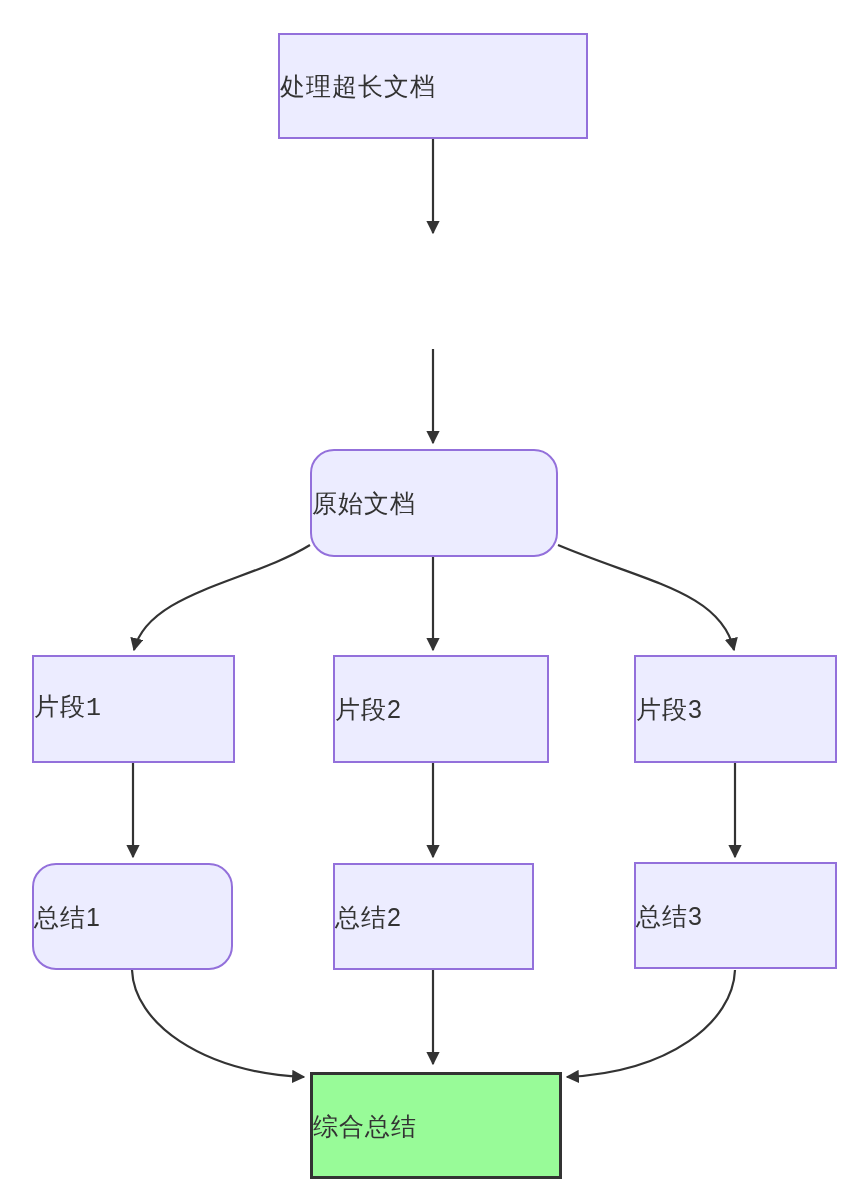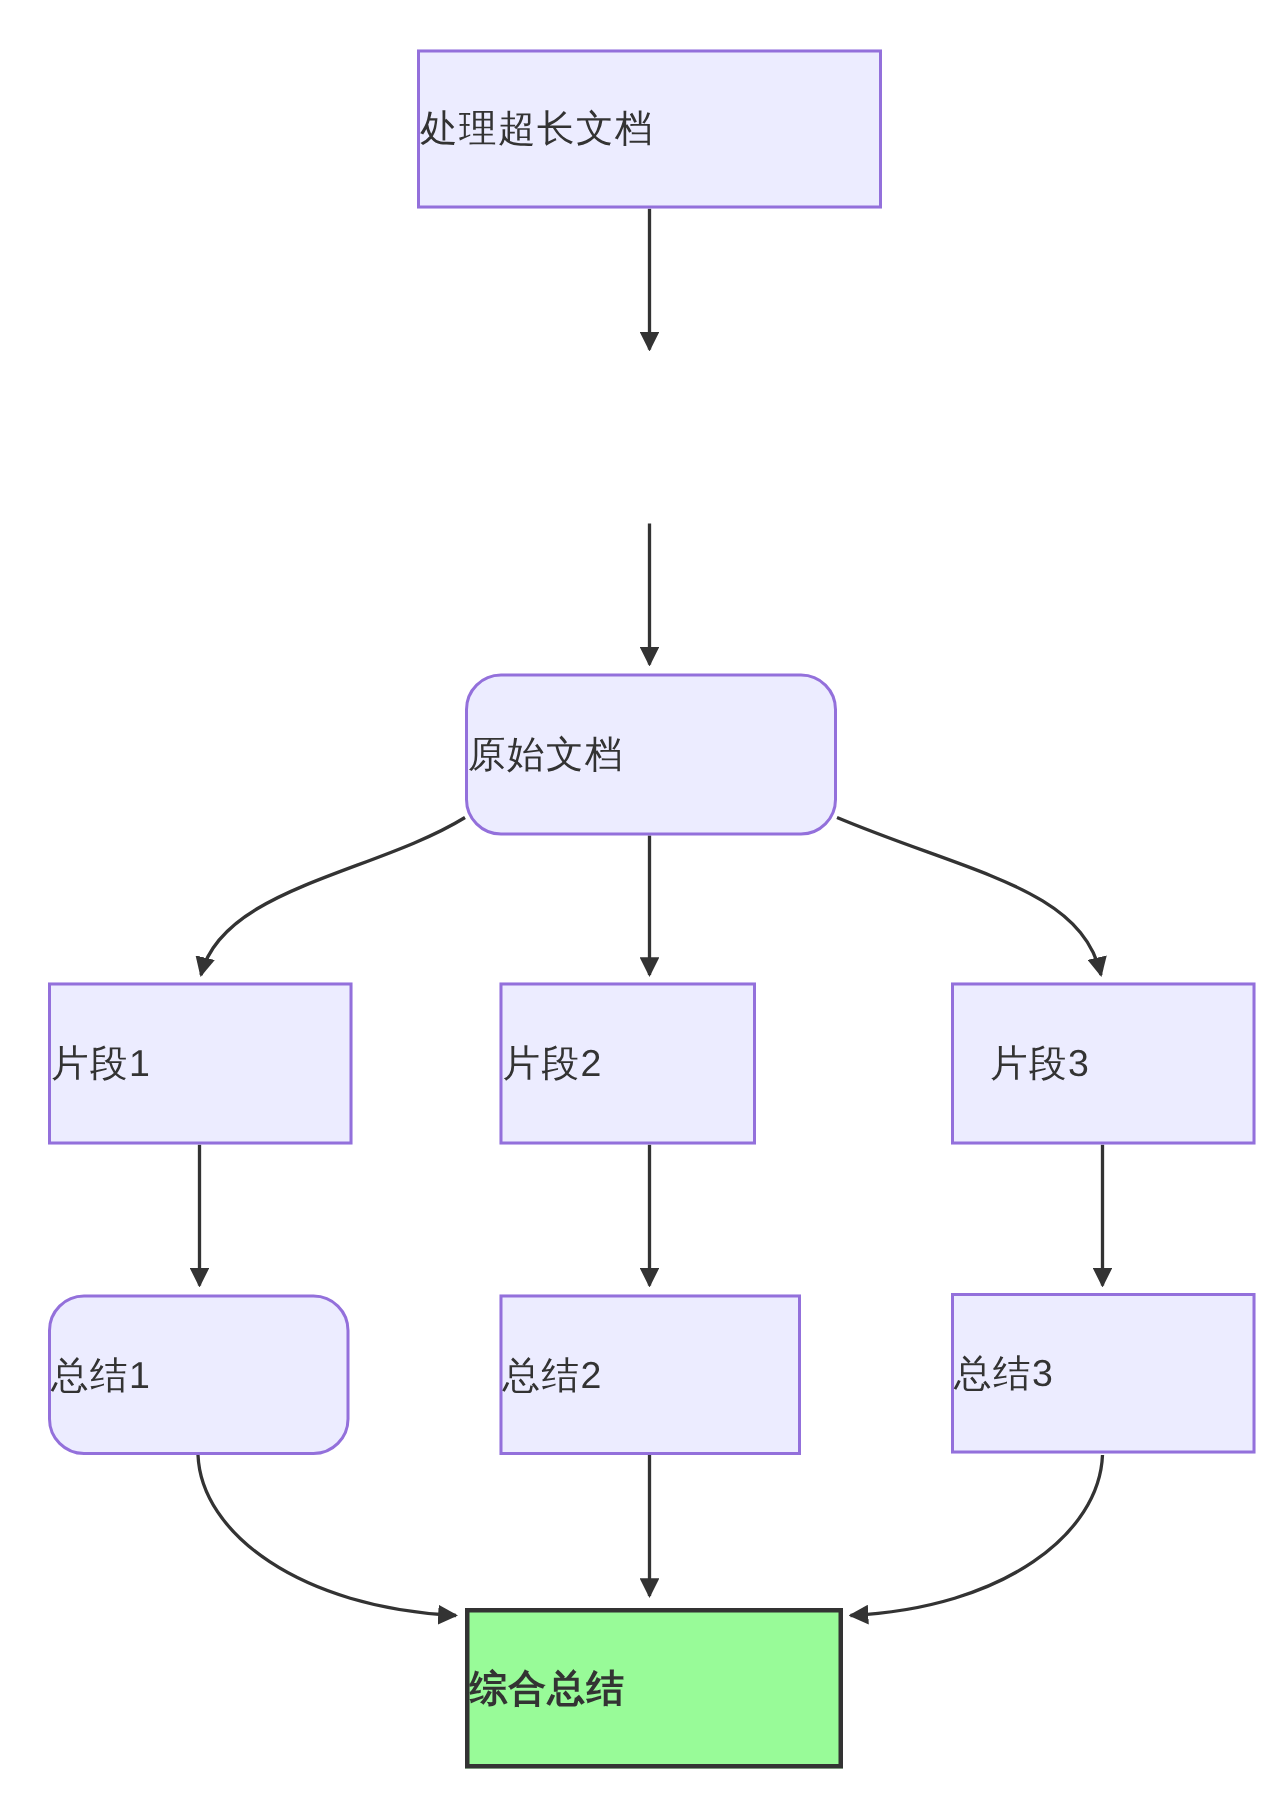--- a/index.html
+++ b/index.html
@@ -84,41 +84,41 @@
 
   <div class="node" style="left:278px; top:33px; width:310px; height:106px;">
     <span>处理超长文档</span>
   </div>
 
 
   <div class="node" style="left:310px; top:449px; width:248px; height:108px;border-radius:24px;">
     <span>原始文档</span>
   </div>
 
-  <div class="node" style="left:32px; top:655px; width:203px; height:108px;">
+  <div class="node" style="left:32px; top:655px; width:203px; height:108px;font-family:Liberation Mono, monospace;">
     <span>片段1</span>
   </div>
 
-  <div class="node" style="left:333px; top:655px; width:171px; height:108px;">
+  <div class="node" style="left:333px; top:655px; width:216px; height:108px;">
     <span>片段2</span>
   </div>
 
-  <div class="node" style="left:634px; top:655px; width:203px; height:108px;padding-left:24px;">
+  <div class="node" style="left:634px; top:655px; width:203px; height:108px;">
     <span>片段3</span>
   </div>
 
   <div class="node" style="left:32px; top:863px; width:201px; height:107px;border-radius:24px;">
     <span>总结1</span>
   </div>
 
   <div class="node" style="left:333px; top:863px; width:201px; height:107px;">
     <span>总结2</span>
   </div>
 
   <div class="node" style="left:634px; top:862px; width:203px; height:107px;">
     <span>总结3</span>
   </div>
 
-  <div class="node node--final" style="left:310px; top:1072px; width:252px; height:107px;font-weight:bold;">
+  <div class="node node--final" style="left:310px; top:1072px; width:252px; height:107px;">
     <span>综合总结</span>
   </div>
 
 </div>
 
 </body></html>

